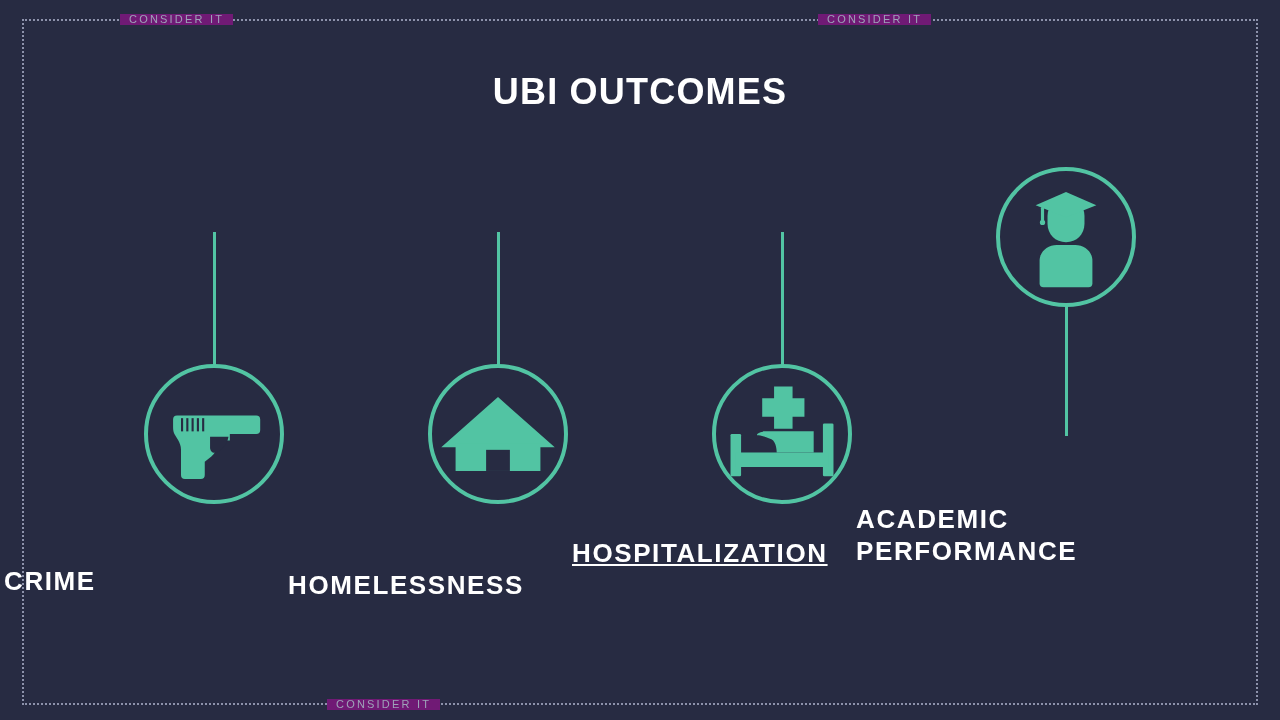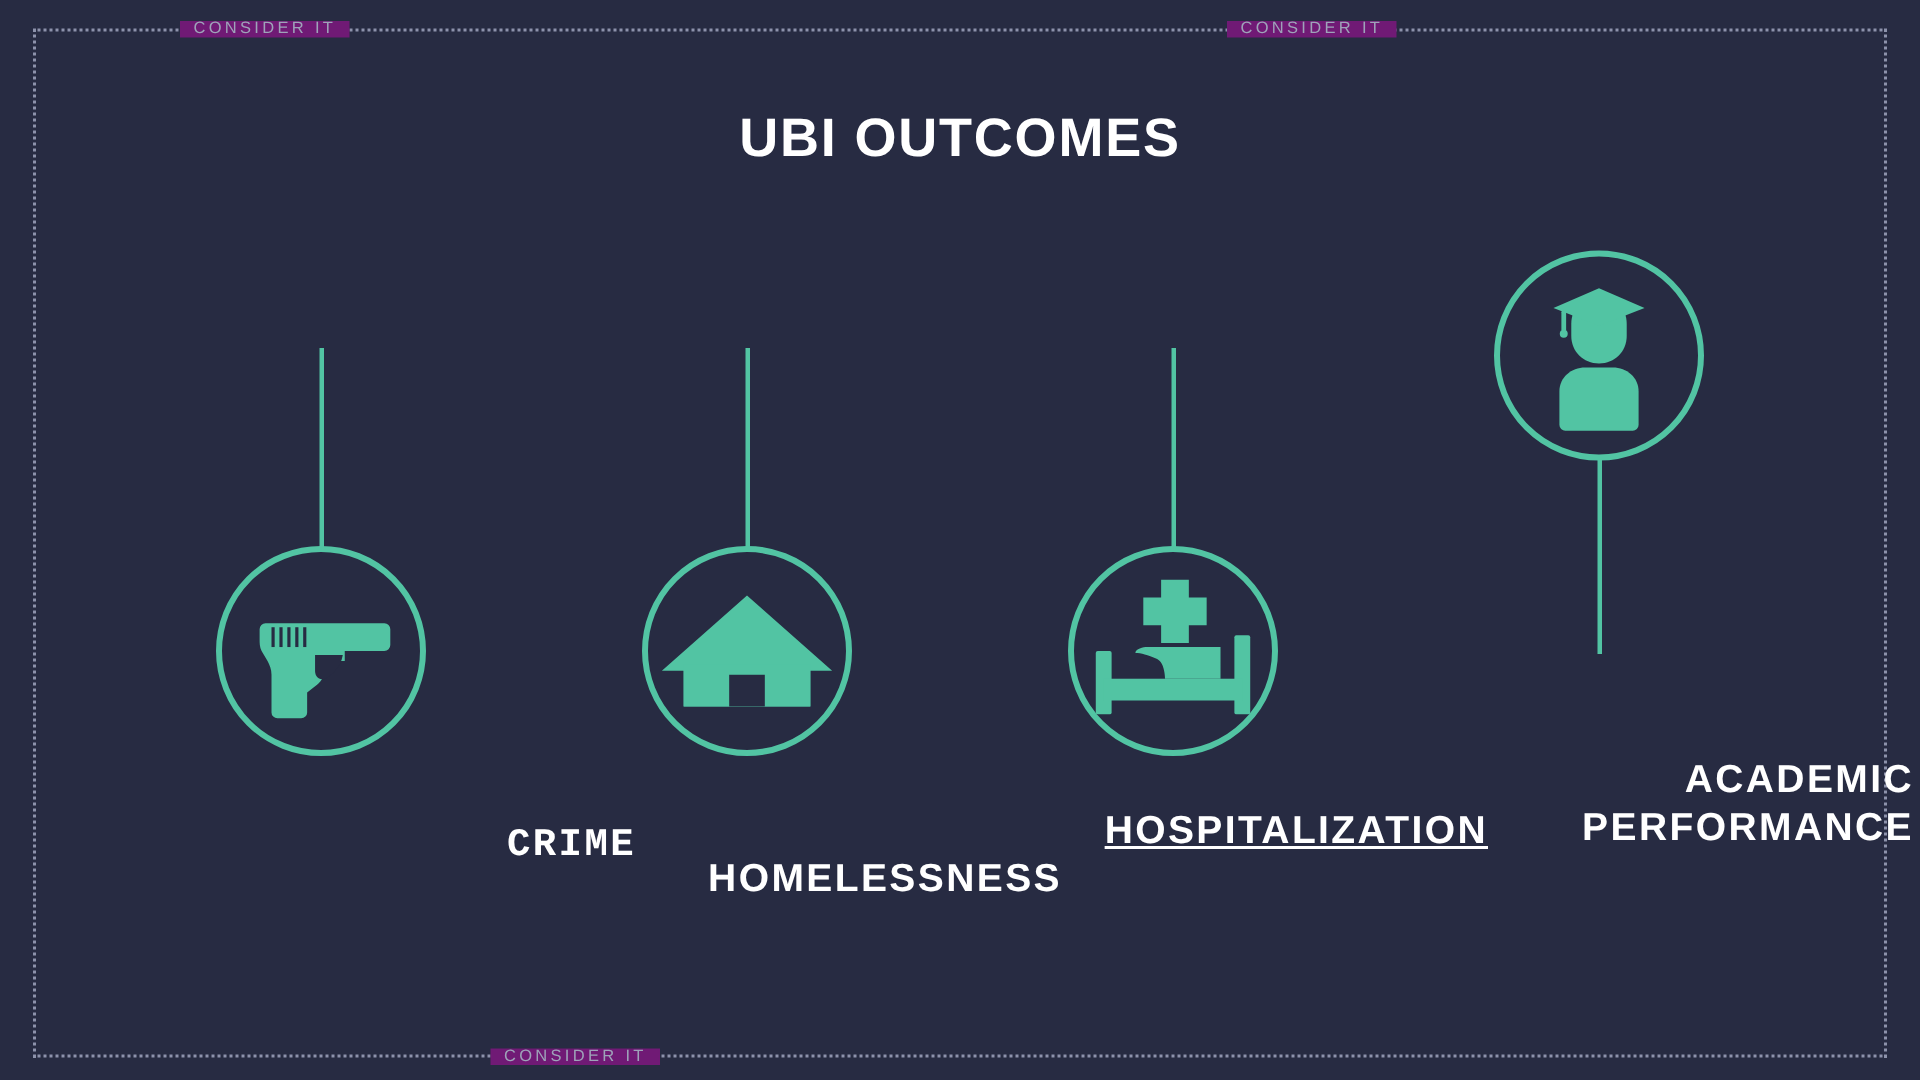--- a/index.html
+++ b/index.html
@@ -60,21 +60,21 @@
   }
   .circle{
     position:absolute;
     border:4px solid #52C4A3;
     border-radius:50%;
     box-sizing:border-box;
   }
   .circle svg{ display:block; }
   .label{
     position:absolute;
-    text-align:right;
+    text-align:left;
     color:#ffffff;
     font-size:26px;
     font-weight:700;
     letter-spacing:1.6px;
     line-height:1.22;
     white-space:pre-line;
     left:50%;
     transform:translateX(-50%);
     width:420px;
   }
@@ -105,21 +105,21 @@
         </g>
         <g fill="#272B42">
           <rect x="25" y="38" width="1.6" height="10"></rect>
           <rect x="29" y="38" width="1.6" height="10"></rect>
           <rect x="33" y="38" width="1.6" height="10"></rect>
           <rect x="37" y="38" width="1.6" height="10"></rect>
           <rect x="41" y="38" width="1.6" height="10"></rect>
         </g>
       </svg>
     </div>
-    <div class="label" style="top:548px;font-family:Liberation Mono, monospace;">CRIME</div>
+    <div class="label" style="top:566px;">CRIME</div>
   </div>
 
   <div class="pin" style="left:498px;top:0;width:0;height:0;">
     <div class="stem" style="top:232px;height:134px;"></div>
     <div class="circle" style="left:-70px;top:364px;width:140px;height:140px;">
       <svg width="132" height="132" viewBox="0 0 100 100">
         <path fill="#52C4A3" d="M50 22 L93 60 H82 V78 H18 V60 H7 Z"></path>
         <rect x="18" y="57" width="64" height="21" fill="#52C4A3"></rect>
         <rect x="41" y="62" width="18" height="16" fill="#272B42"></rect>
       </svg>

